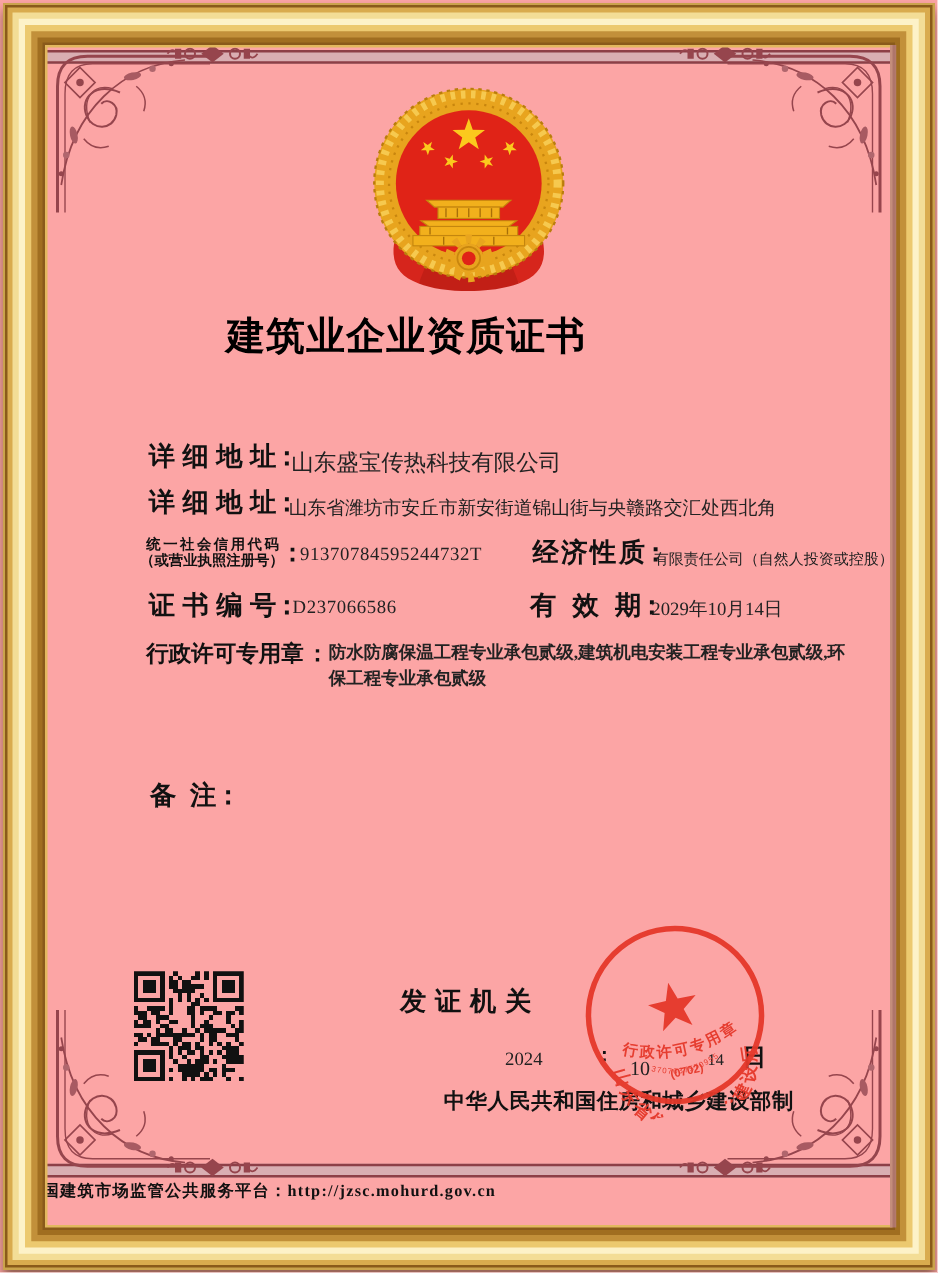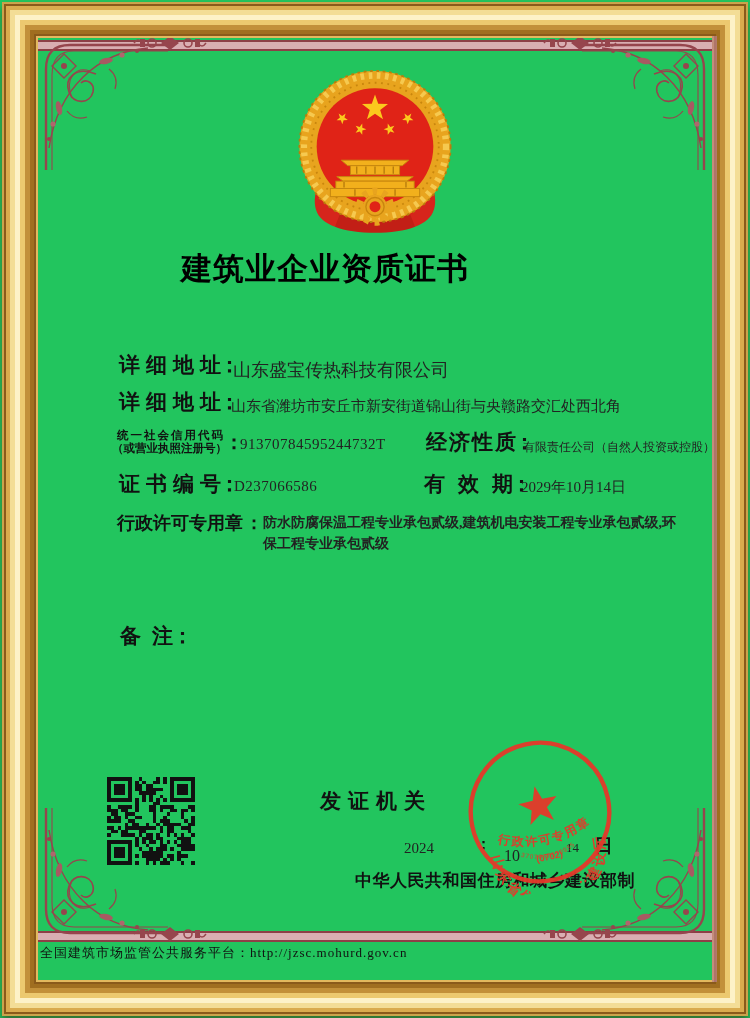--- a/index.html
+++ b/index.html
@@ -1,16 +1,16 @@
 <!DOCTYPE html>
 <html><head>
 <meta charset="utf-8">
 <style>
   html,body{margin:0;padding:0;background:#fff;}
-  .page{position:relative;width:750px;height:1018px;background:#22c55e;overflow:hidden;
+  .page{position:relative;width:750px;height:1018px;background:#fca5a5;overflow:hidden;
         font-family:"Liberation Sans","DejaVu Sans",sans-serif;color:#1a1a1a;}
   
   .gold-frame{position:absolute;inset:2px;z-index:60;pointer-events:none;
     box-shadow:
       0 6px 8px rgba(60,40,15,.55),
       inset 0 0 0 2px #caa34c,
       inset 0 0 0 4px #8a5a1a,
       inset 0 0 0 8px #d9ab4e,
       inset 0 0 0 13px #f3dd96,
       inset 0 0 0 18px #fdf2c8,
@@ -30,21 +30,21 @@
   .lbl{font-weight:bold;color:#111;}
   .colon{font-weight:bold;color:#111;}
   .val{font-family:"Liberation Serif","DejaVu Serif",serif;color:#222;}
   .valb{font-family:"Liberation Serif","DejaVu Serif",serif;font-weight:bold;color:#222;}
   .wrap{white-space:normal;word-break:break-all;}
   .title{font-family:"Liberation Serif","DejaVu Serif",serif;font-weight:bold;color:#000;}
   .content{position:absolute;inset:0;z-index:20;}
   .seal-wrap{position:absolute;left:462px;top:734px;width:156px;height:156px;z-index:40;
     transform:rotate(-12deg);opacity:.95;}
   .footer-line{position:absolute;z-index:9;font-family:"Liberation Serif","DejaVu Serif",serif;
-    font-weight:normal;letter-spacing:1px;color:#111;padding-left:20px;}
+    font-weight:bold;letter-spacing:1px;color:#111;}
 </style>
 </head>
 <body>
 
 <div class="page">
 
   <div class="orn-line" style="top:40px"></div>
   <div class="orn-line" style="top:931px"></div>
 
   <svg class="orn-svg" xmlns="http://www.w3.org/2000/svg">

